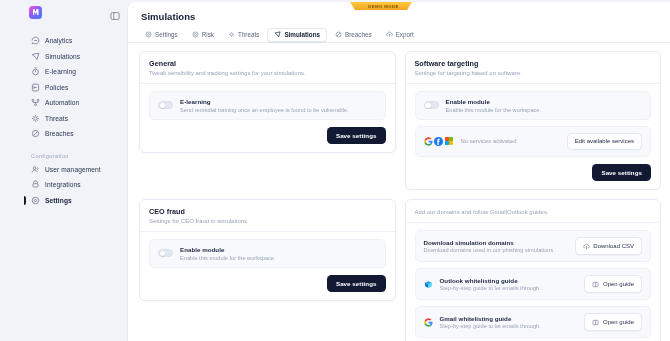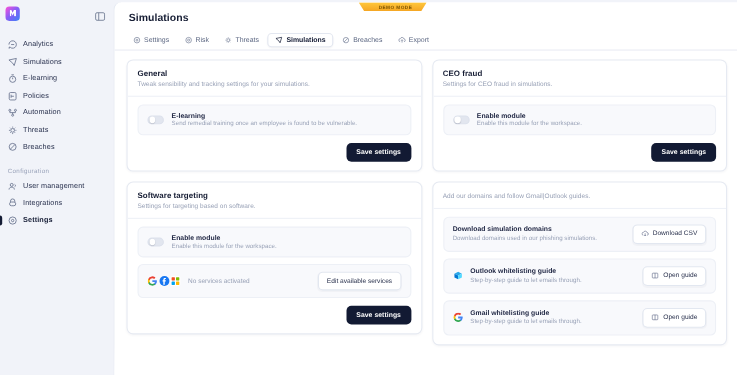--- a/index.html
+++ b/index.html
@@ -2,21 +2,21 @@
 <html><head>
 <meta charset="utf-8">
 <style>
   * { box-sizing: border-box; margin: 0; padding: 0; }
   html, body {
     width: 670px; height: 341px;
     font-family: "Liberation Sans", sans-serif;
     background: #f1f3f9;
     overflow: hidden;
   }
-  .app { display: flex; width: 670px; height: 341px; position: relative; }
+  .app { display: flex; width: 670px; height: 341px; position: relative; padding-left: 24px; }
 
   
   .sidebar {
     width: 103px; height: 341px;
     background: #f1f3f9;
     display: flex; flex-direction: column;
     padding: 0;
     flex: 0 0 103px;
   }
   .sb-top {
@@ -359,41 +359,20 @@
           <div class="card-sub">Tweak sensibility and tracking settings for your simulations.</div>
         </div>
         <div class="card-body">
           <div class="row-box">
             <div class="toggle">
                 <span class="knob"></span>
               </div>
             <div class="rb-txt">
               <div class="rb-title">E-learning</div>
               <div class="rb-sub">Send remedial training once an employee is found to be vulnerable.</div>
-            </div>
-          </div>
-          <div class="foot-right">
-            <button class="btn-dark">Save settings</button>
-          </div>
-        </div>
-      </section>
-
-      <section class="card">
-        <div class="card-head">
-          <div class="card-title">CEO fraud</div>
-          <div class="card-sub">Settings for CEO fraud in simulations.</div>
-        </div>
-        <div class="card-body">
-          <div class="row-box">
-            <div class="toggle">
-                <span class="knob"></span>
-              </div>
-            <div class="rb-txt">
-              <div class="rb-title">Enable module</div>
-              <div class="rb-sub">Enable this module for the workspace.</div>
             </div>
           </div>
           <div class="foot-right">
             <button class="btn-dark">Save settings</button>
           </div>
         </div>
       </section>
 
       <section class="card">
         <div class="card-head">
@@ -440,20 +419,41 @@
           </div>
 
           <div class="foot-right">
             <button class="btn-dark">Save settings</button>
           </div>
         </div>
       </section>
 
       <section class="card">
         <div class="card-head">
+          <div class="card-title">CEO fraud</div>
+          <div class="card-sub">Settings for CEO fraud in simulations.</div>
+        </div>
+        <div class="card-body">
+          <div class="row-box">
+            <div class="toggle">
+                <span class="knob"></span>
+              </div>
+            <div class="rb-txt">
+              <div class="rb-title">Enable module</div>
+              <div class="rb-sub">Enable this module for the workspace.</div>
+            </div>
+          </div>
+          <div class="foot-right">
+            <button class="btn-dark">Save settings</button>
+          </div>
+        </div>
+      </section>
+
+      <section class="card">
+        <div class="card-head">
           <div class="card-sub">Add our domains and follow Gmail|Outlook guides.</div>
         </div>
         <div class="card-body">
 
           <div class="row-box dl-row">
             <div class="dl-txt">
               <div class="rb-title">Download simulation domains</div>
               <div class="rb-sub">Download domains used in our phishing simulations.</div>
             </div>
             <button class="btn-light">

